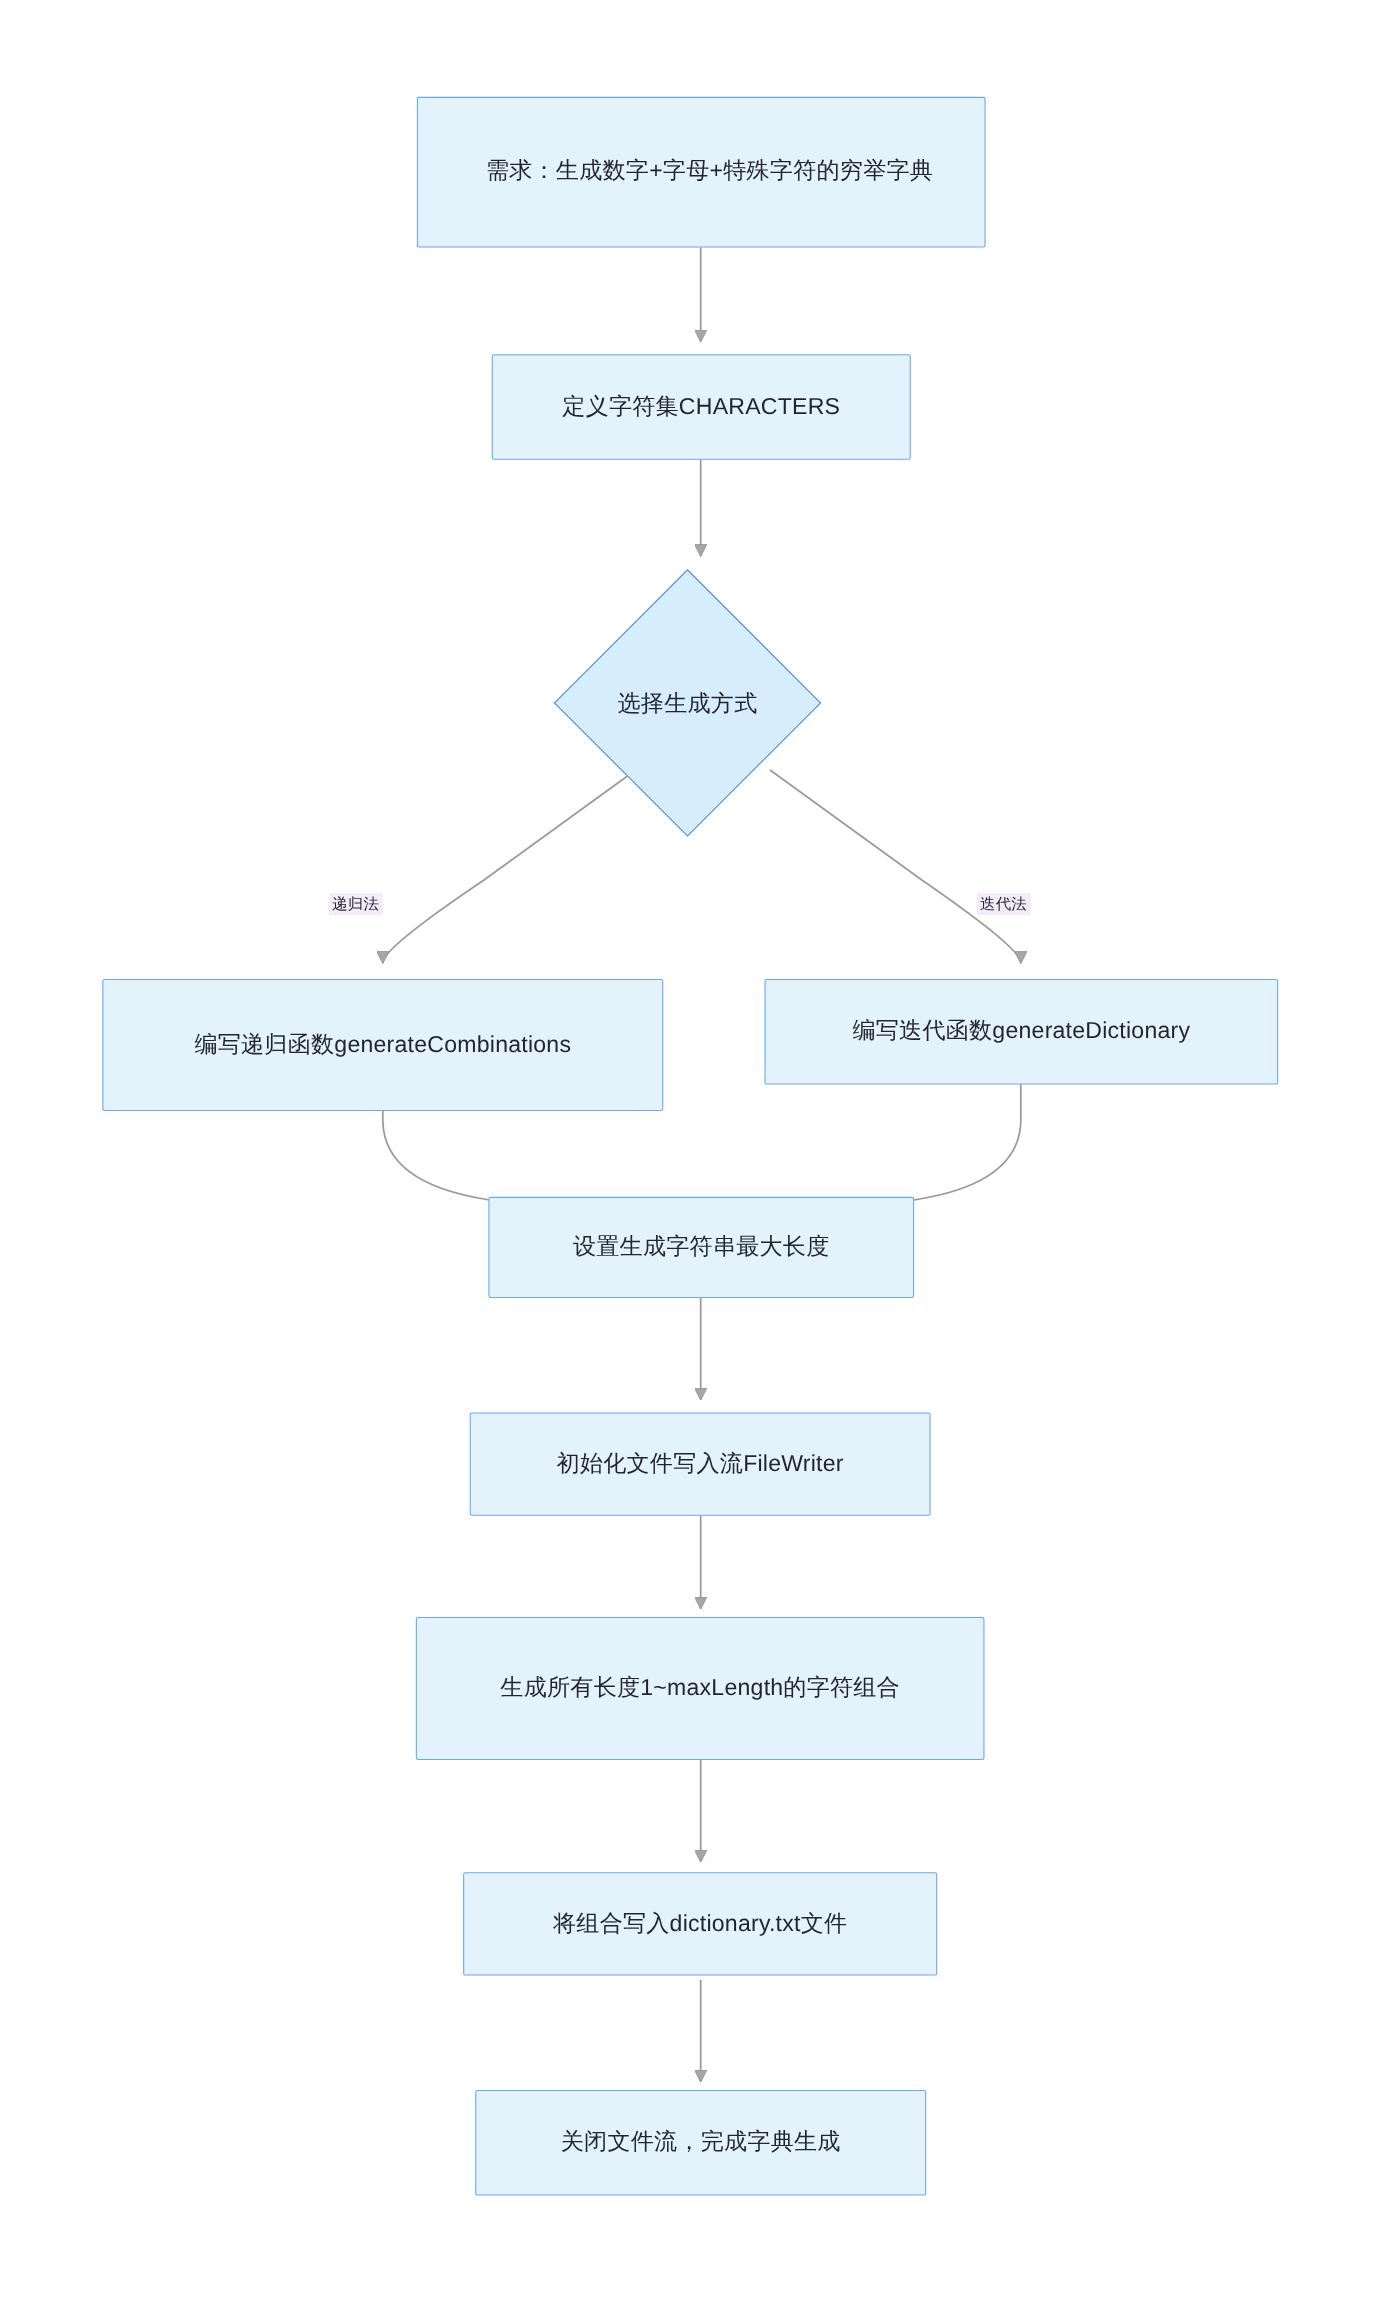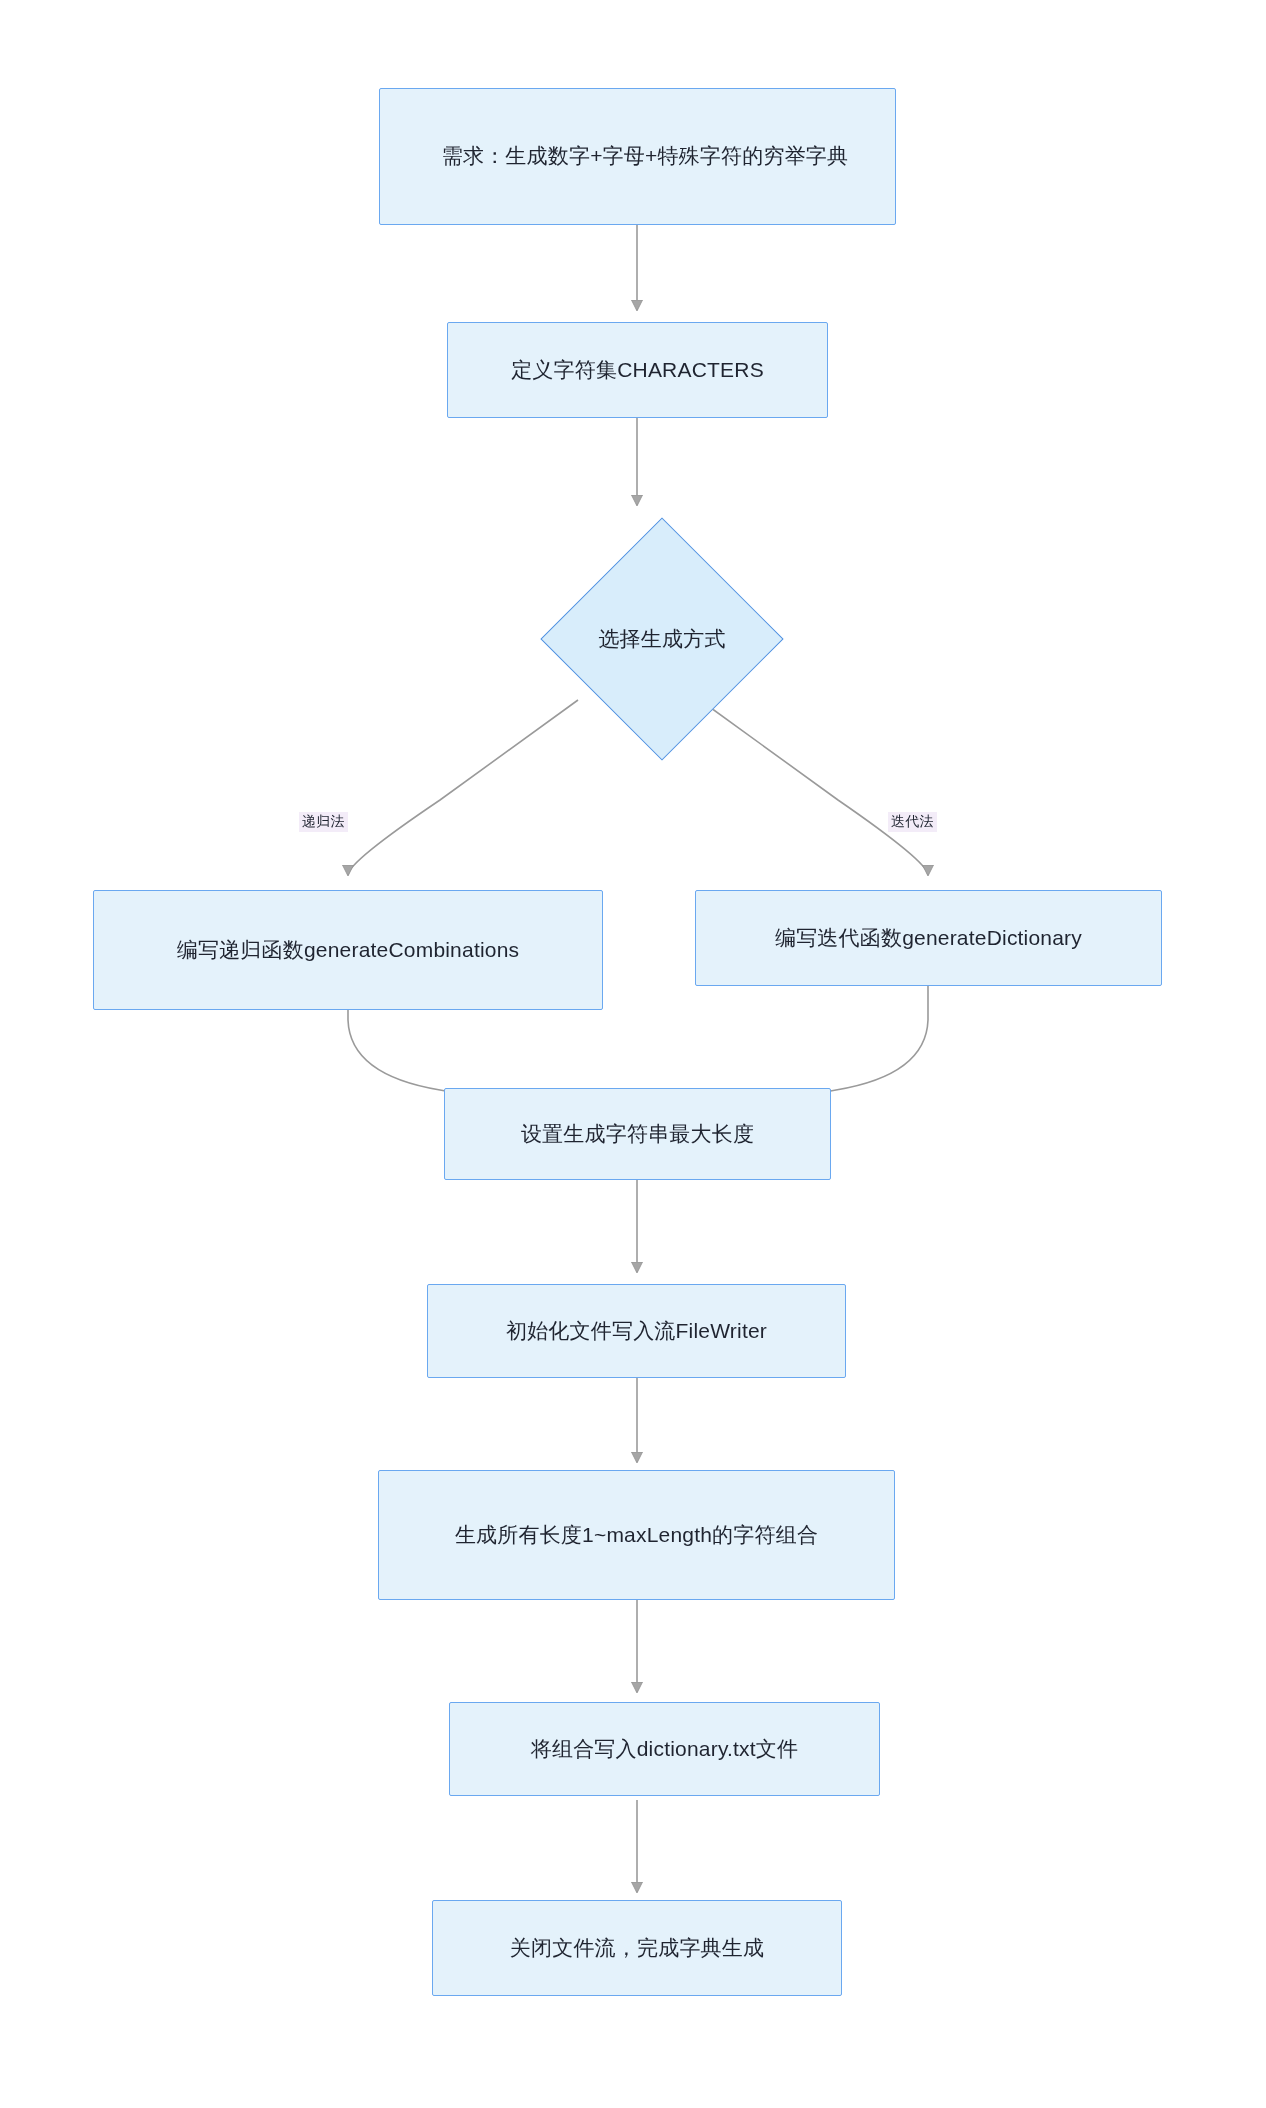--- a/index.html
+++ b/index.html
@@ -118,21 +118,21 @@
   </svg>
 
   <div class="node" style="left:379px; top:88px; width:517px; height:137px;padding-left:29px;">
     <span class="txt">需求：生成数字+字母+特殊字符的穷举字典</span>
   </div>
 
   <div class="node" style="left:447px; top:322px; width:381px; height:96px;">
     <span class="txt">定义字符集CHARACTERS</span>
   </div>
 
-  <div class="diamond-wrap" style="left:541px; top:518px; width:242px; height:242px;font-family:Liberation Serif, serif;">
+  <div class="diamond-wrap" style="left:504px; top:518px; width:242px; height:242px;font-family:Liberation Serif, serif;">
     <div class="diamond-shape"></div>
     <span class="diamond-label">选择生成方式</span>
   </div>
 
   <div class="edge-label" style="left:299px; top:812px;">
     <span>递归法</span>
   </div>
 
   <div class="edge-label" style="left:888px; top:812px;">
     <span>迭代法</span>
@@ -151,21 +151,21 @@
   </div>
 
   <div class="node" style="left:444px; top:1088px; width:387px; height:92px;">
     <span class="txt">设置生成字符串最大长度</span>
   </div>
 
   <div class="node" style="left:378px; top:1470px; width:517px; height:130px;">
     <span class="txt">生成所有长度1~maxLength的字符组合</span>
   </div>
 
-  <div class="node" style="left:421px; top:1702px; width:431px; height:94px;margin-left:28px;">
+  <div class="node" style="left:421px; top:1702px; width:431px; height:94px;">
     <span class="txt">将组合写入dictionary.txt文件</span>
   </div>
 
   <div class="node" style="left:432px; top:1900px; width:410px; height:96px;">
     <span class="txt">关闭文件流，完成字典生成</span>
   </div>
 
 </div>
 
 </body></html>

